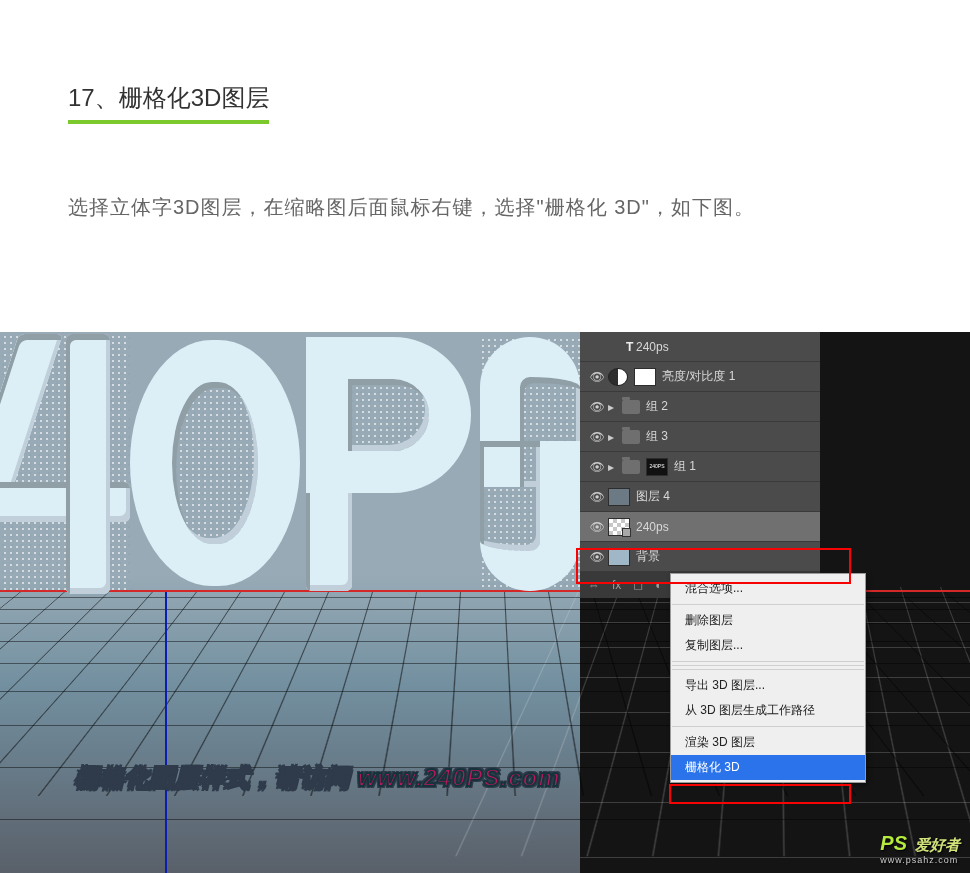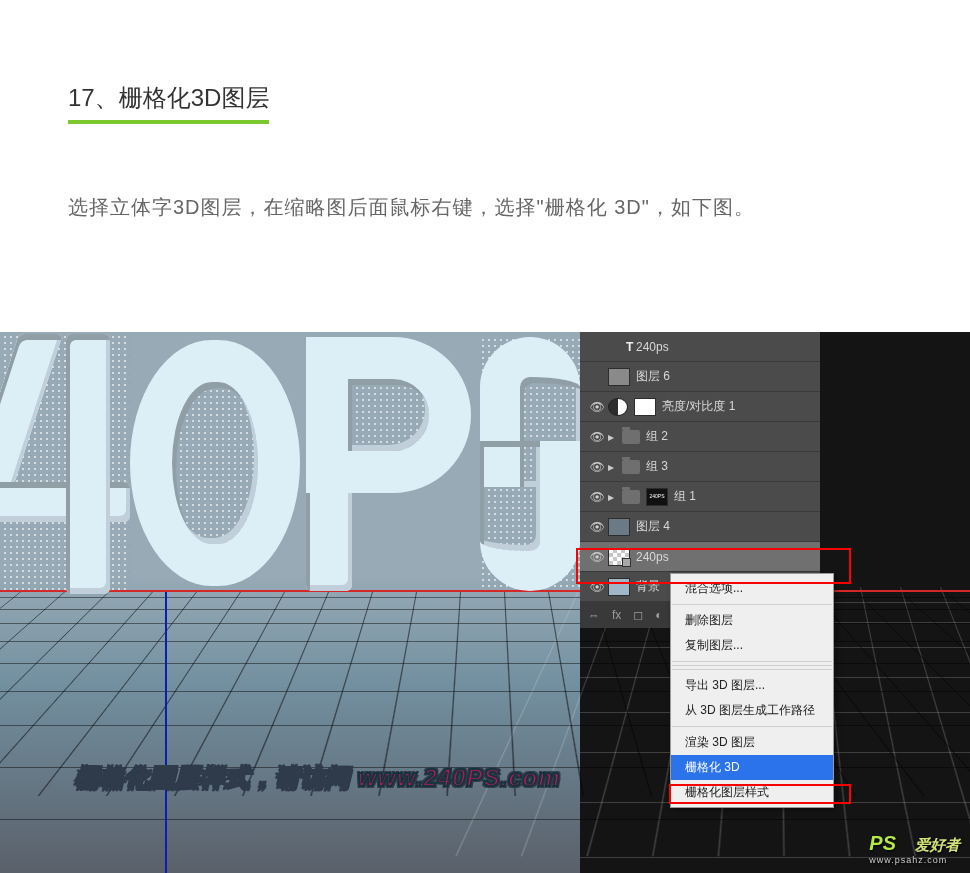--- a/index.html
+++ b/index.html
@@ -218,21 +218,21 @@
   
   .redbox {
     position:absolute; border:2px solid #f80303; pointer-events:none;
   }
 
   
   .context-menu {
     position: absolute;
     left: 670px;
     top: 241px;
-    width: 164px;
+    width: 196px;
     background: #efefef;
     border: 1px solid #9a9a9a;
     box-shadow: 2px 2px 5px rgba(0,0,0,0.4);
     font-size: 12px;
     padding: 2px 0;
   }
   .menu-item {
     padding: 4px 14px;
     color: #222;
   }
@@ -259,21 +259,21 @@
     color:#be185d;
     -webkit-text-stroke: 2px #16333c;
   }
   
   .watermark {
     position:absolute; right:10px; bottom:8px;
     font-size:15px; font-style:italic; font-weight:700;
     color:#d2e37a;
     text-shadow:1px 1px 2px #000;
   }
-  .watermark .ps { color:#b6ea3e; font-size:20px; margin-right:19px;}
+  .watermark .ps { color:#b6ea3e; font-size:20px; margin-right:8px;}
   .watermark .sub { display:block; font-size:9px; color:#ccc; font-style:normal; font-weight:400; letter-spacing:1px;}
 </style>
 </head>
 <body>
 
 <div class="content-top">
   <h2 class="heading">17、栅格化3D图层</h2>
   <p class="body-text">选择立体字3D图层，在缩略图后面鼠标右键，选择"栅格化 3D"，如下图。</p>
 </div>
 
@@ -321,25 +321,20 @@
   <div class="glyph-s letter-texture">
     <div class="top shadow-stroke"></div>
     <div class="bot shadow-stroke"></div>
   </div>
 
   <div class="layers-panel">
     <div class="layer-row">
       <span class="eye"></span>
       <span class="type-t indent-1">T</span>
       <span>240ps</span>
-    </div>
-    <div class="layer-row">
-      <span class="eye"></span>
-      <span class="thumb indent-1"></span>
-      <span>图层 6</span>
     </div>
     <div class="layer-row">
       <span class="eye">👁</span>
       <span class="adj-circ indent-1"></span>
       <span class="thumb mask"></span>
       <span>亮度/对比度 1</span>
     </div>
     <div class="layer-row">
       <span class="eye">👁</span>
       <span class="folder-arrow">▸</span>
@@ -390,21 +385,20 @@
     <div class="menu-item">删除图层</div>
     <div class="menu-item">复制图层...</div>
     <div class="menu-sep"></div>
     <div class="menu-sep"></div>
     <div class="menu-sep"></div>
     <div class="menu-item">导出 3D 图层...</div>
     <div class="menu-item">从 3D 图层生成工作路径</div>
     <div class="menu-sep"></div>
     <div class="menu-item">渲染 3D 图层</div>
     <div class="menu-item sel">栅格化 3D</div>
-    <div class="menu-item">栅格化图层样式</div>
   </div>
 
   <div class="redbox" style="left:576px; top:216px; width:275px; height:36px;"></div>
   <div class="redbox" style="left:669px; top:452px; width:182px; height:20px;"></div>
 
   <div class="promo">
     <span>栅格化图层样式，请访问</span>
     <span class="url">www.240PS.com</span>
   </div>
 

